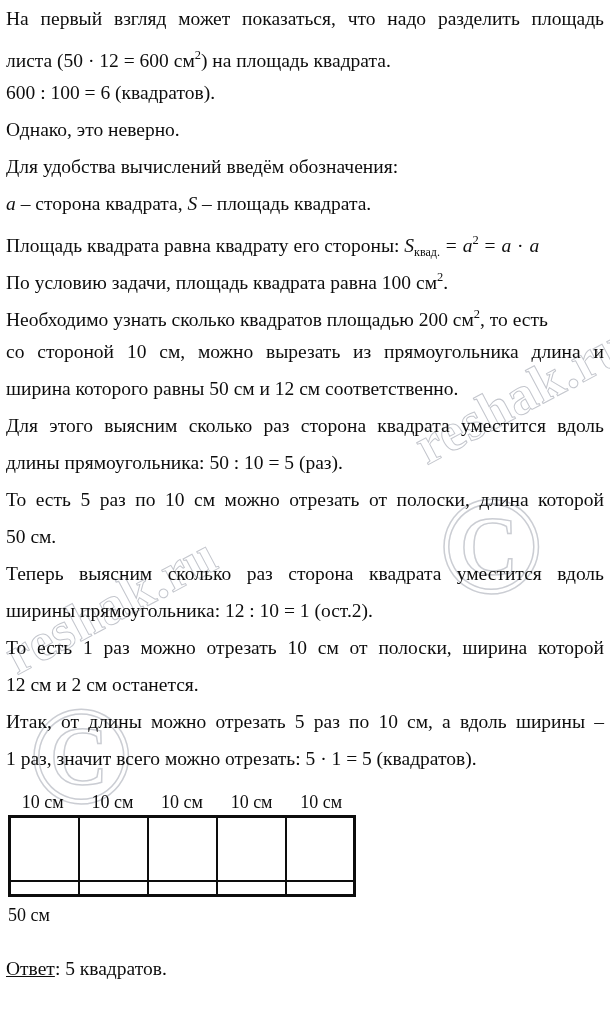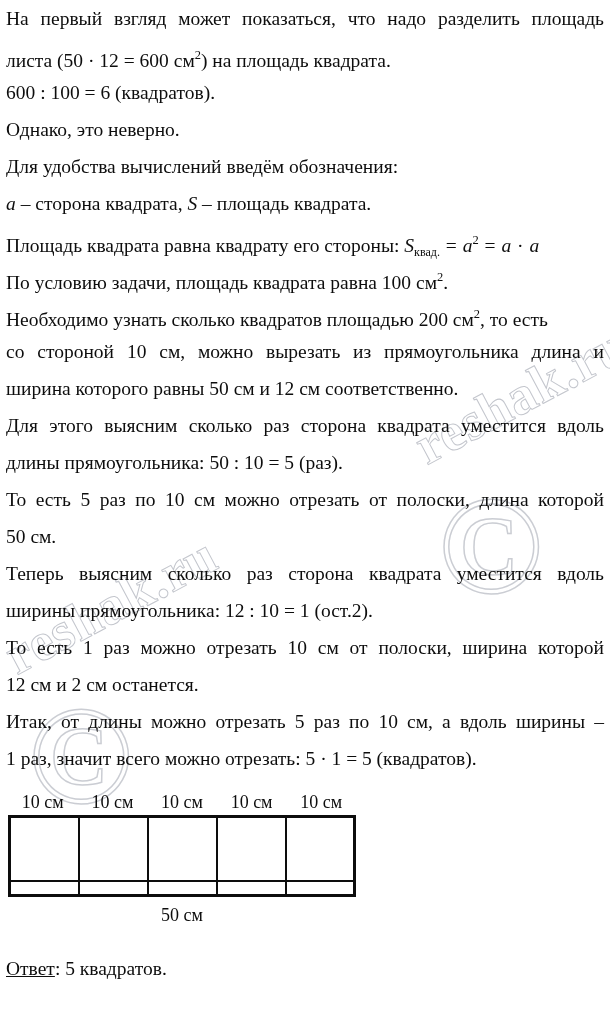--- a/index.html
+++ b/index.html
@@ -122,21 +122,20 @@
     left: 0;
     width: 100%;
     height: 0;
     border-top: 2px solid #0d0d0d;
   }
   .rect-caption {
     position: absolute;
     left: 8px;
     top: 112px;
     width: 348px;
-    text-align: center;
     font-size: 18px;
     line-height: 26px;
   }
   .answer {
     position: relative;
     z-index: 2;
     font-size: 19.5px;
     line-height: 30px;
     padding-left: 6px;
     margin-top: 16px;

